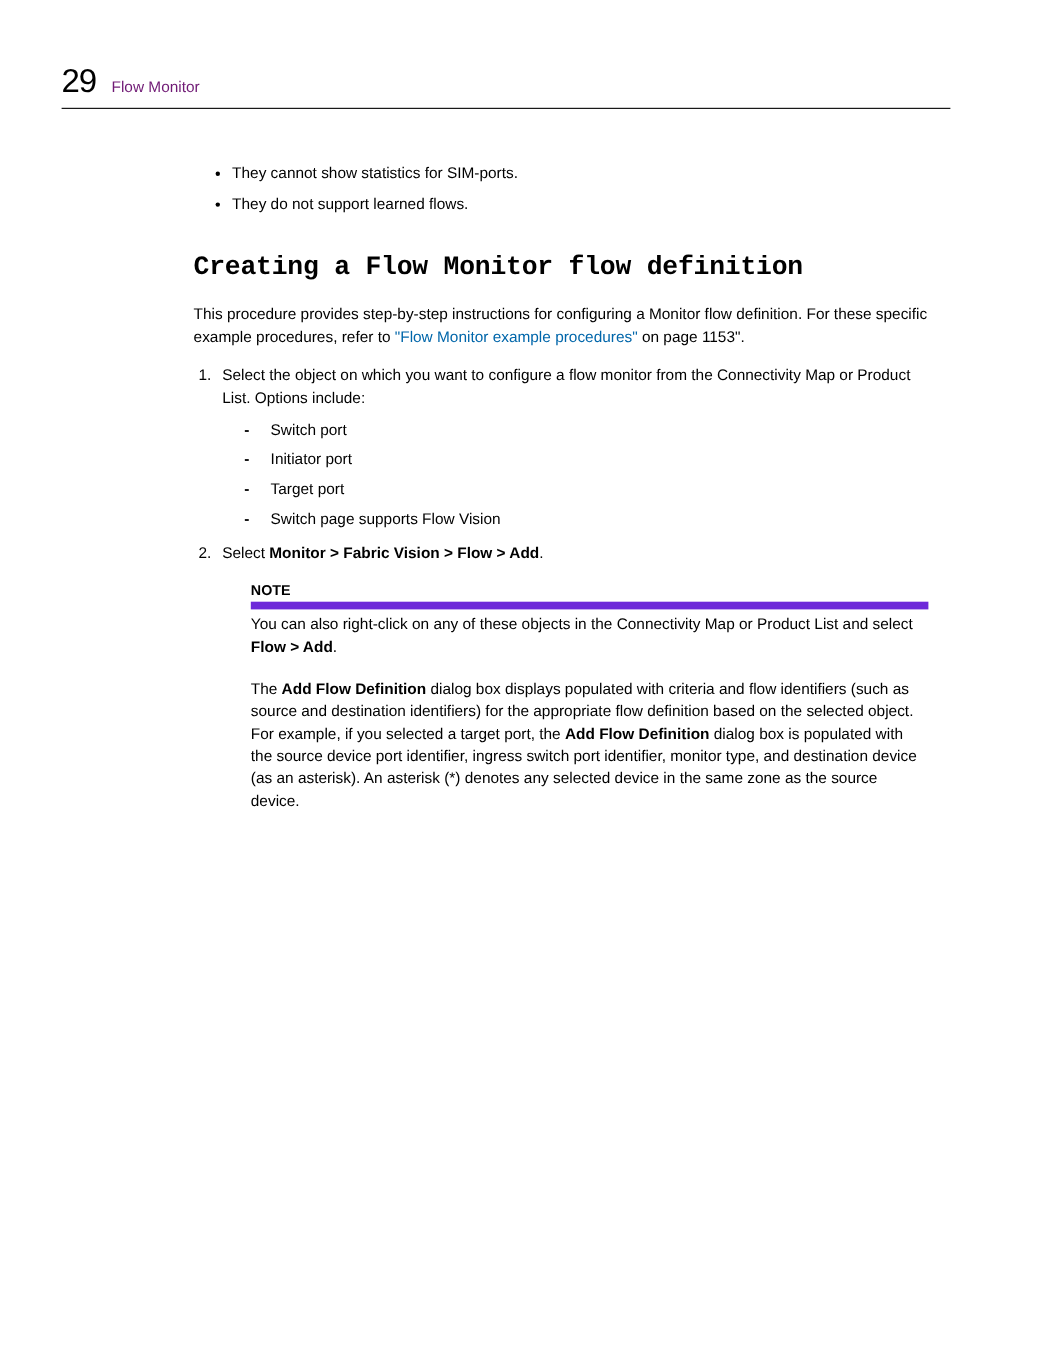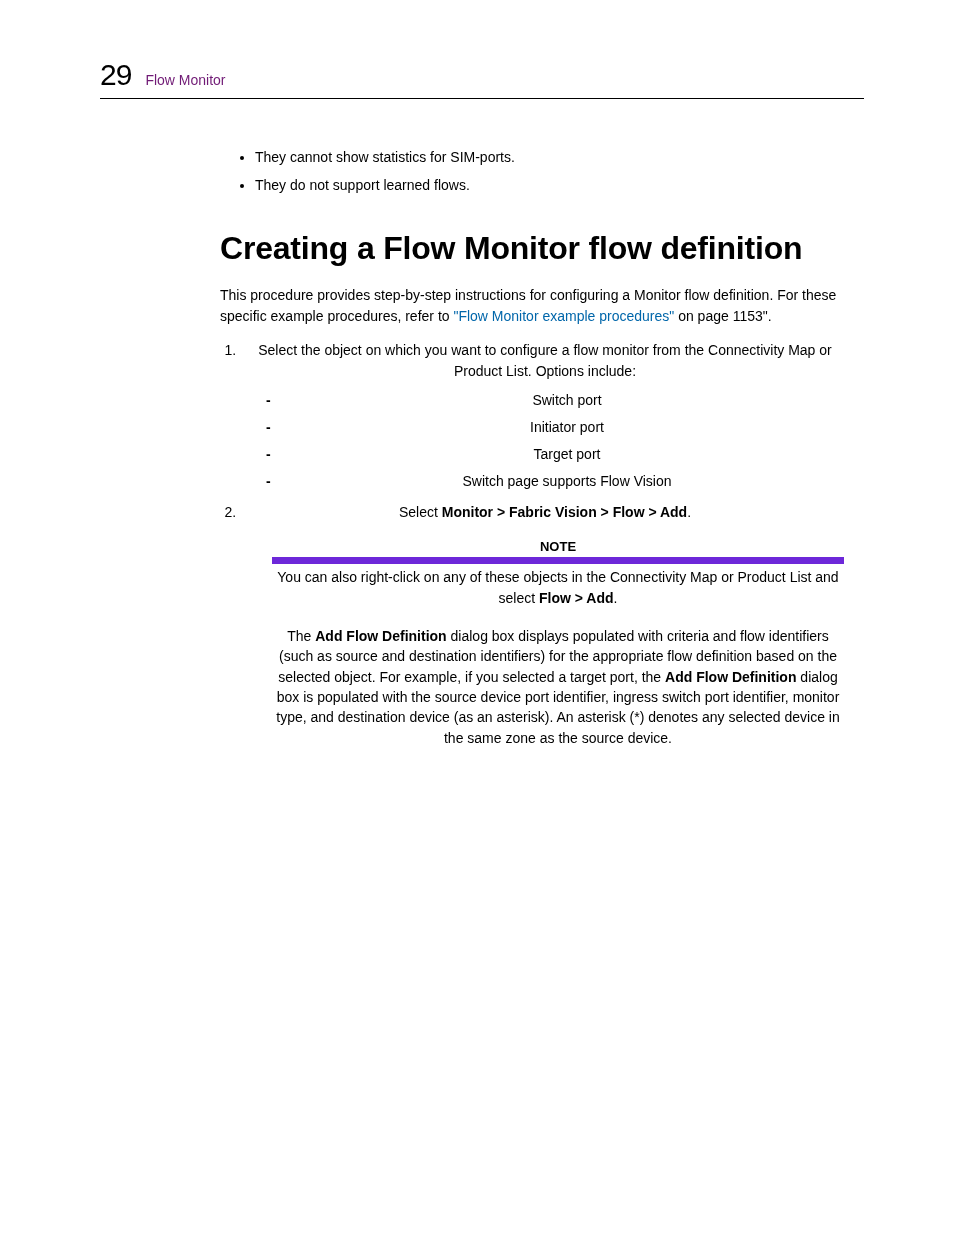--- a/index.html
+++ b/index.html
@@ -5,21 +5,21 @@
   * { box-sizing: border-box; margin: 0; padding: 0; }
   body {
     width: 954px;
     height: 1235px;
     background: #fff;
     font-family: Arial, Helvetica, sans-serif;
     color: #000;
     position: relative;
   }
   .page {
-    padding: 58px 90px 0 100px;
+    padding: 58px 90px 0 56px;
   }
   .running-head {
     display: flex;
     align-items: baseline;
     gap: 14px;
     padding-bottom: 6px;
     border-bottom: 1px solid #000;
     margin-bottom: 48px;
   }
   .running-head .chapnum {
@@ -40,38 +40,37 @@
     list-style: disc;
     padding-left: 35px;
     margin-bottom: 34px;
   }
   ul.top-bullets li {
     font-size: 14px;
     line-height: 1.55;
     margin-bottom: 6px;
   }
   h2.section {
-    font-family: Liberation Sans, sans-serif;
+    font-family: Liberation Mono, monospace;
     font-weight: 600;
-    font-size: 32px;
+    font-size: 24px;
     letter-spacing: -0.2px;
     margin-bottom: 18px;
     margin-left: 0;
   }
   p.intro {
     font-size: 14px;
     line-height: 1.45;
     margin-bottom: 14px;
   }
   a.xref { color: #0066aa; text-decoration: none; }
   ol.steps {
     list-style: decimal;
     padding-left: 20px;
     font-size: 14px;
-    text-align: center;
   }
   ol.steps > li {
     margin-bottom: 10px;
     line-height: 1.5;
     padding-left: 6px;
   }
   ul.dash {
     list-style: none;
     padding-left: 20px;
     margin-top: 8px;

